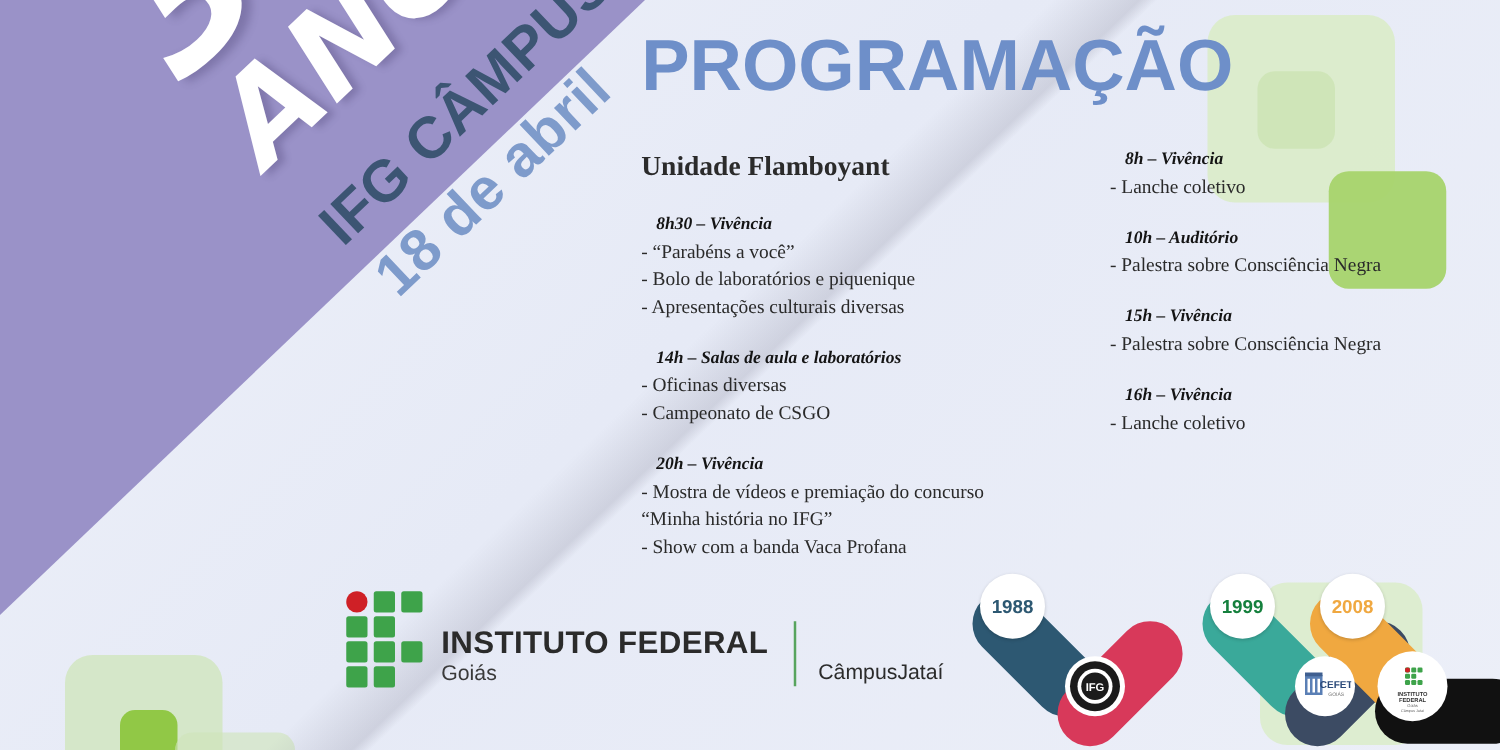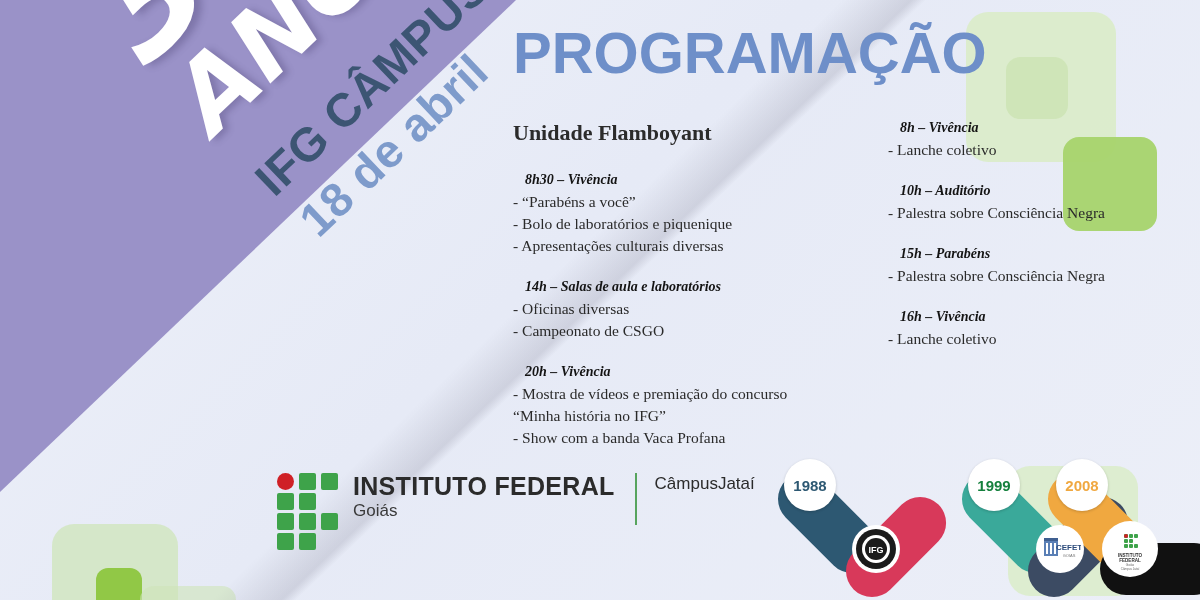--- a/index.html
+++ b/index.html
@@ -81,21 +81,21 @@
   .blk{margin:0 0 22px 0;}
   .blk-title{
     font-size:14px;font-weight:bold;font-style:italic;color:#141414;
     margin:0 0 3px 12px;line-height:1.15;
   }
   .blk-line{
     font-size:15.5px;color:#2a2a2a;line-height:1.42;margin:0;
   }
 
   
-  #logo{position:absolute;left:277px;top:473px;display:flex;align-items:flex-start;}
+  #logo{position:absolute;left:277px;top:473px;display:flex;align-items:flex-end;}
   #logo-mark{position:relative;width:62px;height:76px;margin-right:14px;}
   .lk{position:absolute;width:17px;height:17px;background:#3ea34a;border-radius:2px;}
   .lk.red{background:#cf2026;border-radius:50%;}
   #logo-text{display:flex;flex-direction:column;justify-content:center;}
   #logo-if{font-size:25px;font-weight:bold;color:#2b2b2b;letter-spacing:.3px;line-height:1.05;}
   #logo-goias{font-size:17px;color:#3a3a3a;line-height:1.25;margin-top:1px;}
   #logo-div{width:2px;height:52px;background:#57a45e;margin:0 18px 0 20px;}
   #logo-campus{display:flex;justify-content:center;}
   #logo-campus span{font-size:17px;color:#2b2b2b;line-height:1.3;}
 
@@ -168,21 +168,21 @@
       <div class="blk-title">8h – Vivência</div>
       <div class="blk-line">- Lanche coletivo</div>
     </div>
 
     <div class="blk">
       <div class="blk-title">10h – Auditório</div>
       <div class="blk-line">- Palestra sobre Consciência Negra</div>
     </div>
 
     <div class="blk">
-      <div class="blk-title">15h – Parabéns</div>
+      <div class="blk-title">15h – Vivência</div>
       <div class="blk-line">- Palestra sobre Consciência Negra</div>
     </div>
 
     <div class="blk">
       <div class="blk-title">16h – Vivência</div>
       <div class="blk-line">- Lanche coletivo</div>
     </div>
   </div>
 
   <div id="logo">

